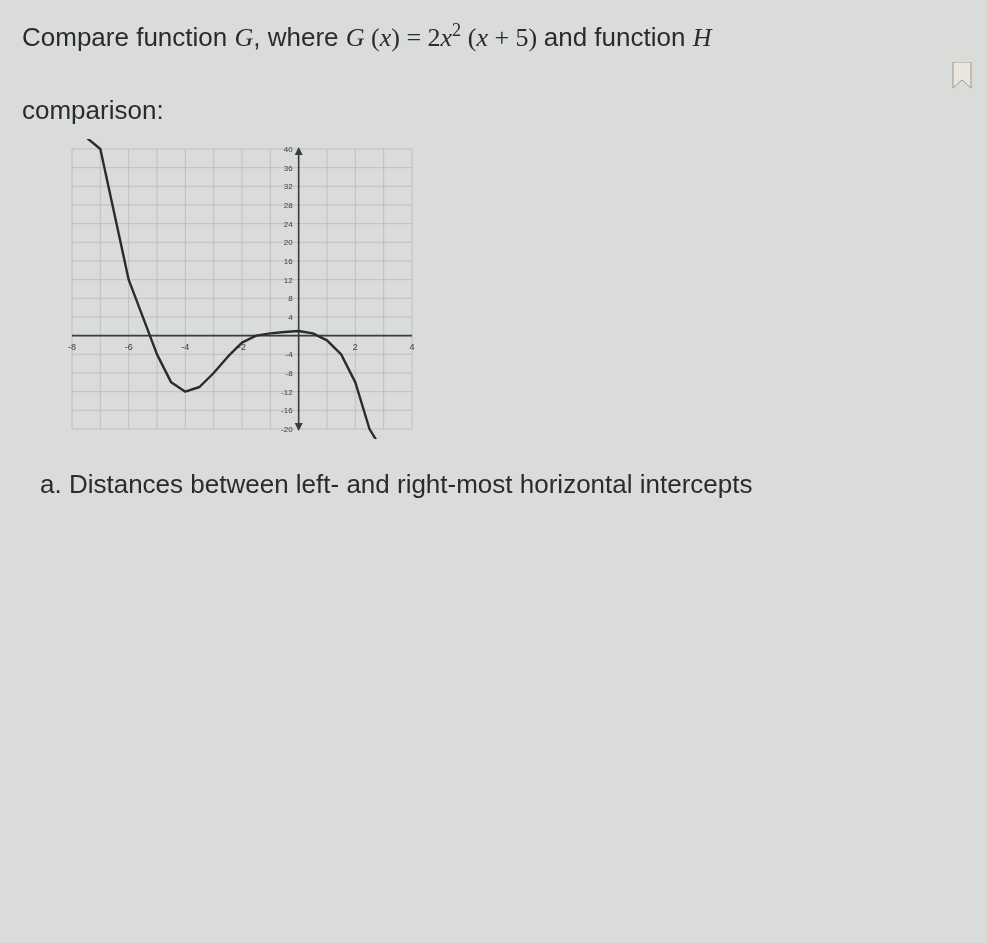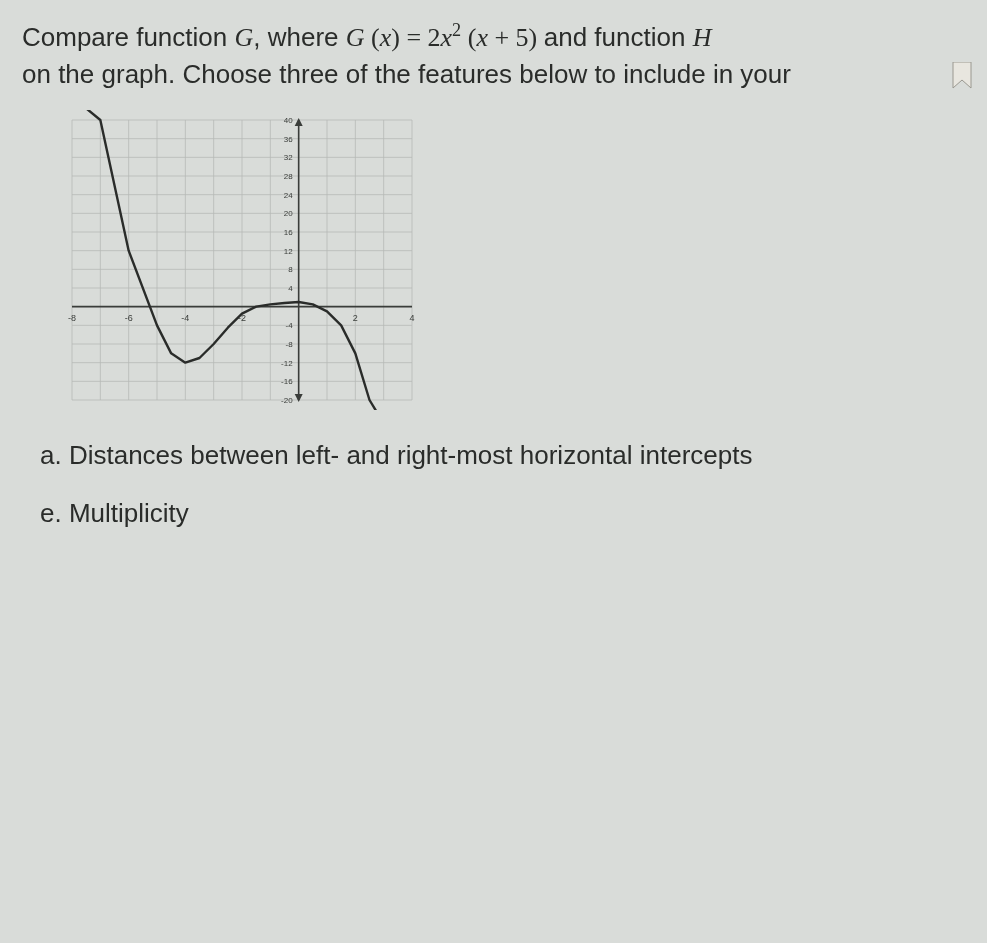--- a/index.html
+++ b/index.html
@@ -8,21 +8,21 @@
       height: 943px;
       background: #d9dcd9;
       font-family: Arial, Helvetica, sans-serif;
       color: #2a2c2a;
       padding: 18px 18px 18px 22px;
       position: relative;
     }
     .prompt {
       font-size: 26px;
       line-height: 1.4;
-      margin-bottom: 18px;
+      margin-bottom: 10px;
     }
     .mathvar { font-style: italic; font-family: 'Times New Roman', serif; }
     .math { font-family: 'Times New Roman', serif; }
     .sup { font-size: 0.7em; vertical-align: super; }
     .chart-wrap {
       width: 360px;
       height: 300px;
       margin: 10px 0 28px 40px;
       position: relative;
     }
@@ -40,21 +40,22 @@
       width: 22px;
       height: 28px;
     }
     .tag svg { width: 100%; height: 100%; }
   </style>
 </head>
 <body>
 
 <div class="prompt">
   <span>Compare function </span><span class="mathvar">G</span><span>, where </span><span class="mathvar">G</span><span class="math"> (</span><span class="mathvar">x</span><span class="math">) = 2</span><span class="mathvar">x</span><span class="math sup">2</span><span class="math"> (</span><span class="mathvar">x</span><span class="math"> + 5) </span><span>and function </span><span class="mathvar">H</span><br>
-  <span>on the graph. Choose three of the features below to include in your</span><br>
+  <br>
+  <span>comparison:</span>
 </div>
 
 <div class="tag">
   <svg viewBox="0 0 22 28">
     <path d="M2 0 H20 V26 L11 18 L2 26 Z" fill="#e8e6df" stroke="#9a9890" stroke-width="1"></path>
   </svg>
 </div>
 
 <div class="chart-wrap">
   <svg class="chart-svg" id="chartSvg" viewBox="0 0 360 300">
@@ -111,14 +112,13 @@
       <text x="230.66666666666666" y="69" font-size="8" fill="#3a3d3a" text-anchor="end">28</text>
       <text x="230.66666666666666" y="50.333333333333314" font-size="8" fill="#3a3d3a" text-anchor="end">32</text>
       <text x="230.66666666666666" y="31.666666666666686" font-size="8" fill="#3a3d3a" text-anchor="end">36</text>
       <text x="230.66666666666666" y="13" font-size="8" fill="#3a3d3a" text-anchor="end">40</text>
       <path d="M10 -13.333333333333314 L38.33333333333333 10 L66.66666666666666 140.66666666666666 L95 215.33333333333331 L109.16666666666667 243.33333333333334 L123.33333333333333 252.66666666666666 L137.5 248 L151.66666666666669 234 L165.83333333333331 217.66666666666666 L180 203.66666666666666 L194.16666666666666 196.66666666666669 L208.33333333333334 194.33333333333331 L222.5 192.93333333333334 L236.66666666666666 192 L250.83333333333334 194.33333333333331 L265 201.33333333333334 L279.16666666666663 215.33333333333331 L293.33333333333337 243.33333333333334 L307.5 290 L321.66666666666663 313.3333333333333 " fill="none" stroke="#2a2c2a" stroke-width="2.4" stroke-linejoin="round" stroke-linecap="round"></path>
     </svg>
 </div>
 
 <div class="options">
   <div class="opt"><span>a. Distances between left- and right-most horizontal intercepts</span></div>
-  <div class="opt"><span>e. Multiplicity</span></div>
 </div>
 
 </body></html>

